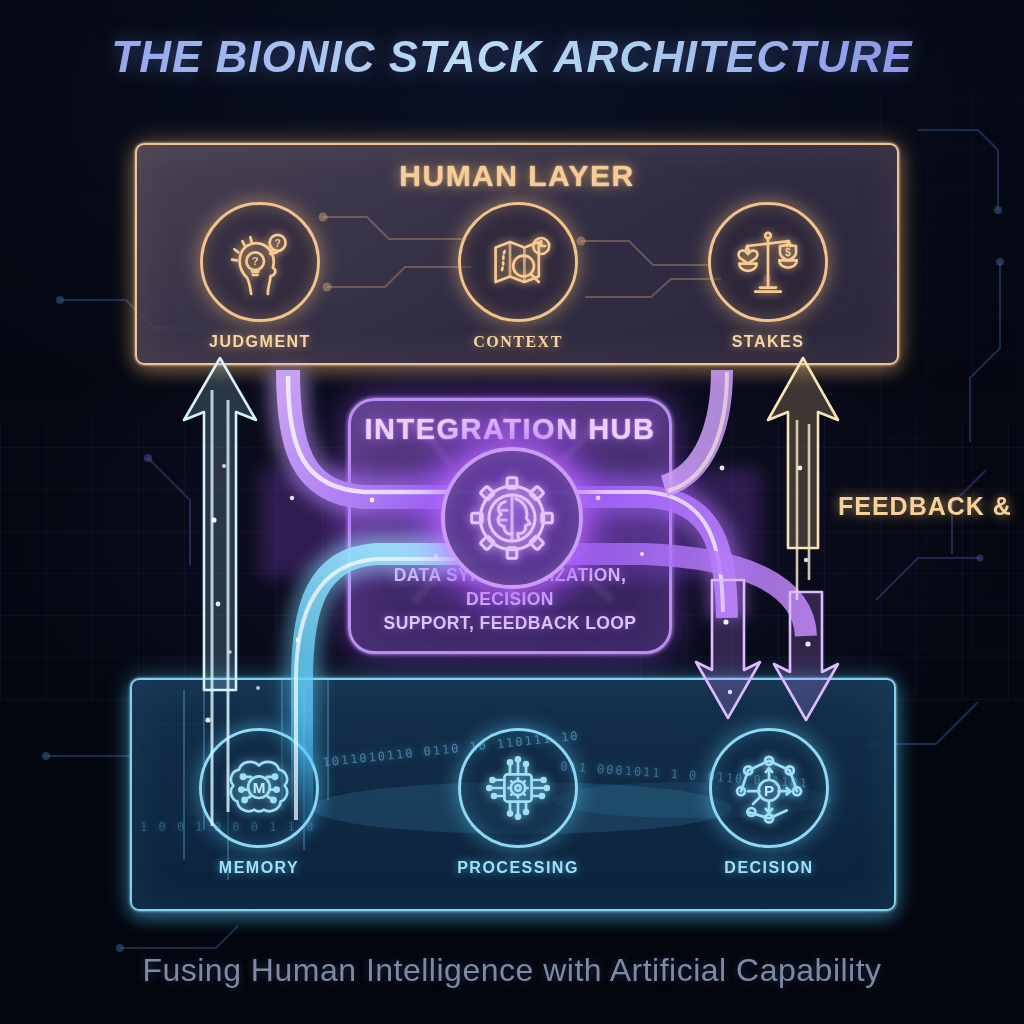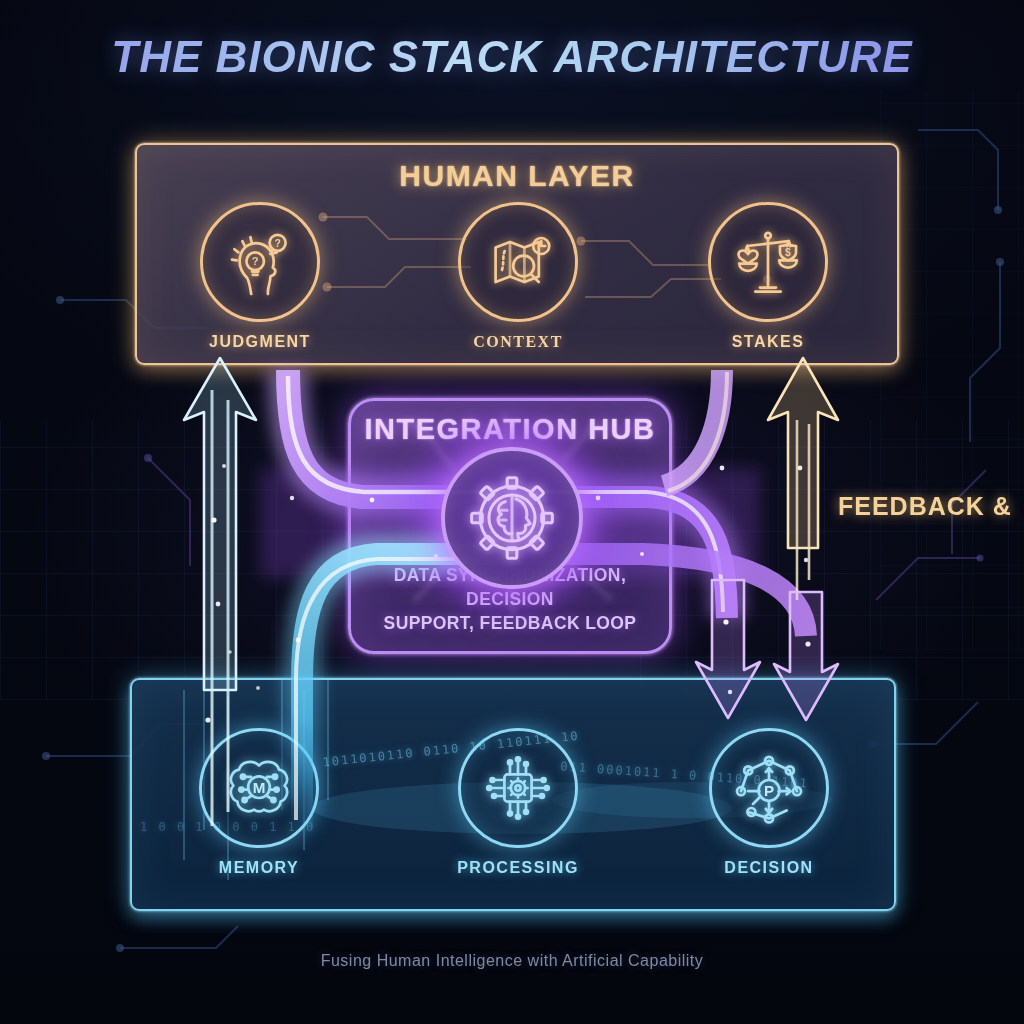--- a/index.html
+++ b/index.html
@@ -90,21 +90,21 @@
     font-size:17.5px;font-weight:700;letter-spacing:.4px;line-height:1.38;color:#dcc7f6;
     text-shadow:0 0 10px rgba(180,110,255,0.6);
   }
   
   .flow-label{font-size:25px;font-weight:800;letter-spacing:1px;line-height:1.45;z-index:3;}
   .flow-left{left:96px;top:484px;color:#9bdcf2;text-shadow:0 0 12px rgba(90,200,245,0.7);}
   .flow-right{left:838px;top:488px;color:#f4d29a;text-shadow:0 0 12px rgba(248,195,120,0.7);}
   
   .caption{
     left:0;top:952px;width:1024px;text-align:center;
-    font-size:16px;color:#7e89a4;letter-spacing:.5px;
+    font-size:32px;color:#7e89a4;letter-spacing:.5px;
     text-shadow:0 0 8px rgba(80,100,150,0.4);
   }
   
   .binary{
     font-family:"DejaVu Sans Mono",monospace;font-size:12px;letter-spacing:2px;
     color:rgba(130,215,250,0.45);text-shadow:0 0 6px rgba(90,200,250,0.5);white-space:nowrap;z-index:2;
   }
   svg.overlay{position:absolute;left:0;top:0;z-index:2;pointer-events:none;}
   svg.bgdeco{position:absolute;left:0;top:0;z-index:0;pointer-events:none;}
   .inbox-svg{position:absolute;left:0;top:0;pointer-events:none;}

